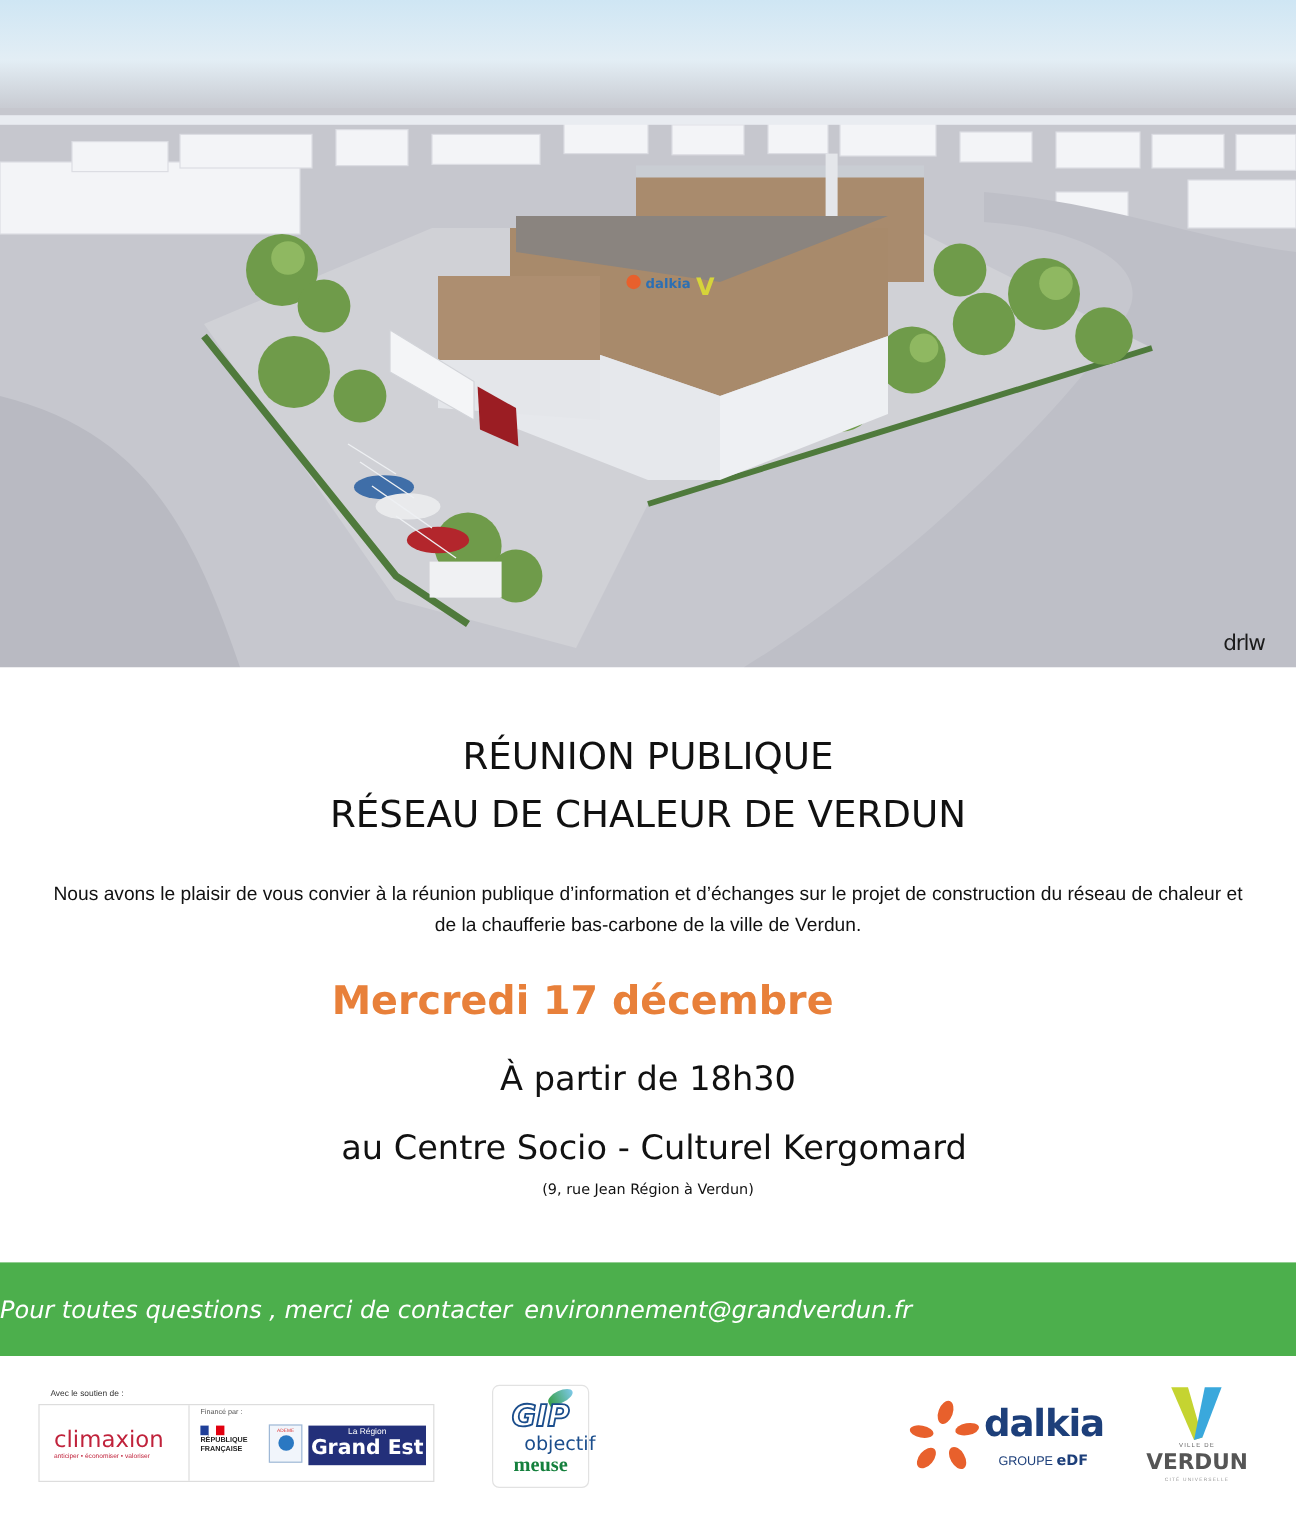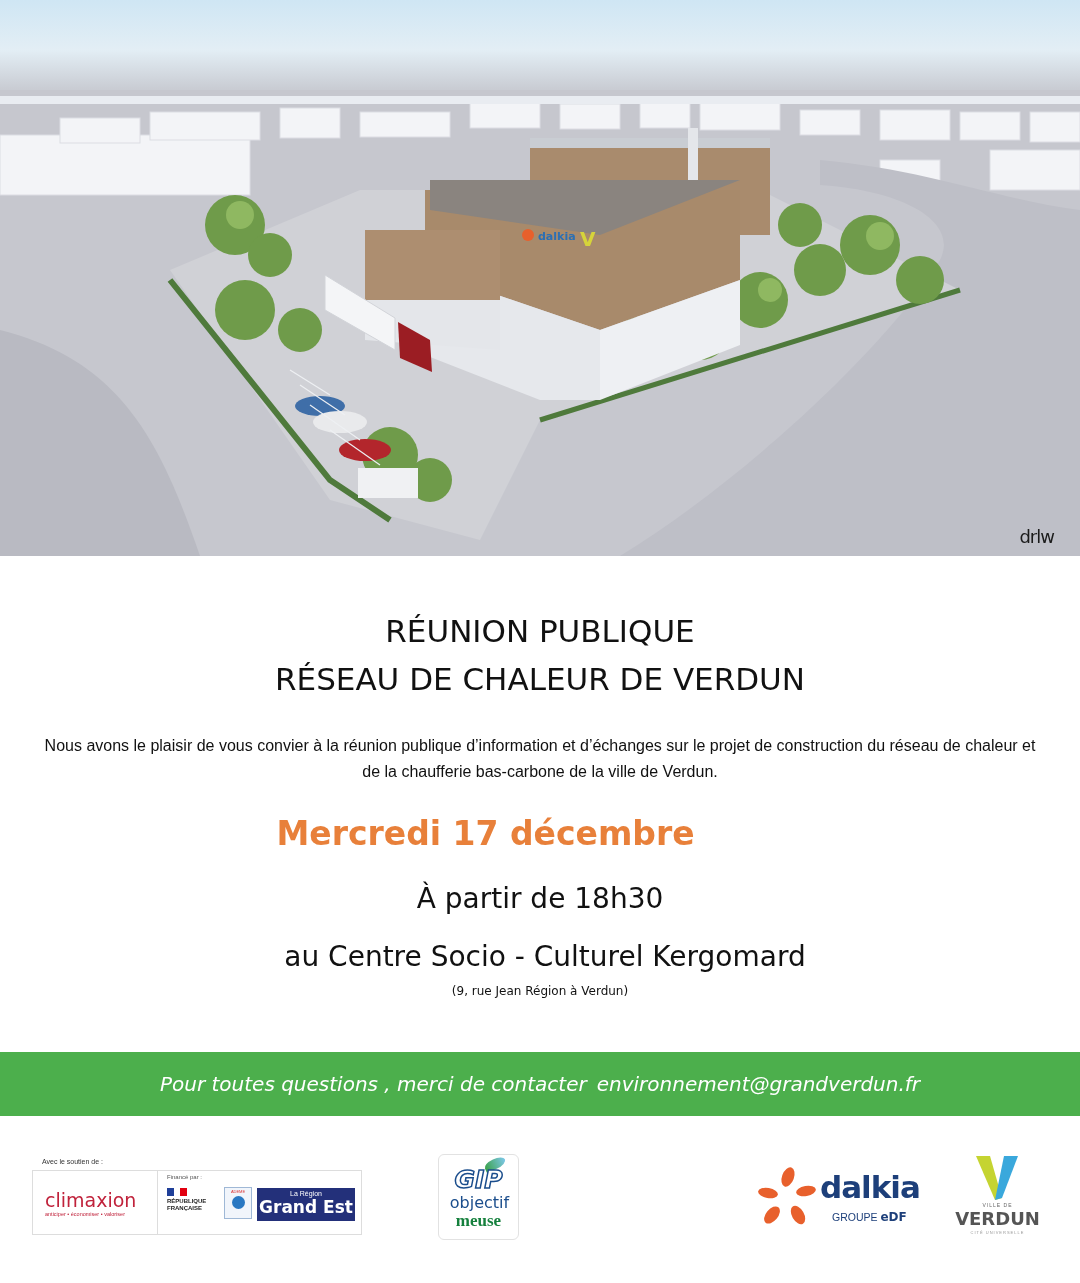--- a/index.html
+++ b/index.html
@@ -25,22 +25,22 @@
   .date { position: absolute; left: 0; width: 971px; top: 814px; text-align: center;
           font-family: "DejaVu Sans", sans-serif; font-weight: bold; font-size: 33px; color: #e8803a; }
   .time { position: absolute; left: 0; width: 1080px; top: 882px; text-align: center;
           font-family: "DejaVu Sans", sans-serif; font-size: 28px; color: #111; }
   .venue { position: absolute; left: 0; width: 1080px; top: 940px; text-align: center;
            font-family: "DejaVu Sans", sans-serif; font-size: 28px; color: #111; padding-left: 10px; }
   .address { position: absolute; left: 0; width: 1080px; top: 984px; text-align: center;
              font-family: "DejaVu Sans", sans-serif; font-size: 12px; color: #111; }
 
   
-  .contact-bar { position: absolute; left: 0; top: 1052px; width: 1080px; height: 64px; background: #4caf4c;
-                 display: flex; align-items: center; justify-content: center; }
+  .contact-bar { position: absolute; left: 0; top: 1052px; width: 1080px; height: 78px; background: #4caf4c;
+                 display: flex; align-items: center; }
   .contact-bar span { font-family: "DejaVu Sans", sans-serif; font-style: italic; font-size: 20px; color: #ffffff; }
   .contact-bar .email { margin-left: 10px; }
 
   
   .support-label { position: absolute; left: 42px; top: 1158px; font-size: 7px; color: #333; }
   .support-box { position: absolute; left: 32px; top: 1170px; width: 330px; height: 65px; border: 1px solid #ddd; background: #fff; }
   .support-divider { position: absolute; left: 124px; top: 0; width: 1px; height: 63px; background: #ddd; }
   .climaxion { position: absolute; left: 12px; top: 18px; font-family: "DejaVu Sans", sans-serif; font-size: 19px; color: #c0223b; letter-spacing: 0px; }
   .climaxion-tag { position: absolute; left: 12px; top: 40px; font-size: 5.5px; color: #c0223b; }
   .finance-label { position: absolute; left: 134px; top: 3px; font-size: 6px; color: #555; }
@@ -48,24 +48,24 @@
   .rf-flag { width: 20px; height: 8px; display: flex; }
   .rf-flag i { flex: 1; display: block; }
   .rf-text { font-size: 6px; font-weight: bold; color: #222; line-height: 7px; margin-top: 2px; }
   .ademe { position: absolute; left: 191px; top: 16px; width: 28px; height: 32px; border: 1px solid #9fb8d6; background: #f1f5fb; }
   .ademe .globe { position: absolute; left: 7px; top: 8px; width: 13px; height: 13px; border-radius: 50%; background: #2a78c2; }
   .ademe .lbl { position: absolute; left: 0; top: 1px; width: 100%; text-align: center; font-size: 4px; color: #d33; }
   .grandest { position: absolute; left: 224px; top: 17px; width: 98px; height: 33px; background: #23307a; color: #fff; }
   .grandest .sm { position: absolute; left: 0; width: 100%; top: 2px; text-align: center; font-size: 7px; }
   .grandest .lg { position: absolute; left: 0; width: 100%; top: 9px; text-align: center; font-family: "DejaVu Sans", sans-serif; font-weight: bold; font-size: 17px; }
 
-  .gip { position: absolute; left: 410px; top: 1154px; width: 81px; height: 86px; border: 1px solid #e2e2e2; border-radius: 6px; background: #fff; text-align: center; margin-left: 28px; }
+  .gip { position: absolute; left: 410px; top: 1154px; width: 81px; height: 86px; border: 1px solid #e2e2e2; border-radius: 6px; background: #fff; text-align: center; }
   .gip .leaf { position: absolute; left: 45px; top: 4px; width: 22px; height: 10px; border-radius: 50% 50% 50% 0; background: linear-gradient(90deg, #3aa14a, #7dc8e8); transform: rotate(-25deg); }
   .gip .g1 { position: absolute; left: 0; width: 100%; top: 12px; font-family: "DejaVu Sans", sans-serif; font-weight: bold; font-style: italic; font-size: 25px; color: #fff; -webkit-text-stroke: 1.5px #1a4d8c; line-height: 1; }
-  .gip .g2 { position: absolute; left: 1px; width: 100%; top: 40px; font-family: "DejaVu Sans", sans-serif; font-size: 16px; color: #1a4d8c; line-height: 1; }
+  .gip .g2 { position: absolute; left: 16px; width: 100%; top: 40px; font-family: "DejaVu Sans", sans-serif; font-size: 16px; color: #1a4d8c; line-height: 1; }
   .gip .g3 { position: absolute; left: 0; width: 100%; top: 57px; font-family: Liberation Serif, serif; font-weight: bold; font-size: 17px; color: #15803d; line-height: 1; }
 
   .dalkia { position: absolute; left: 758px; top: 1165px; width: 160px; height: 70px; }
   .dalkia .word { position: absolute; left: 62px; top: 4px; font-family: "DejaVu Sans", sans-serif; font-weight: bold; font-size: 31px; color: #1d3f7a; letter-spacing: -1px; }
   .dalkia .sub { position: absolute; left: 74px; top: 45px; font-size: 10.5px; color: #1d3f7a; }
   .dalkia .sub b { font-family: "DejaVu Sans", sans-serif; font-size: 12px; }
 
   .verdun { position: absolute; left: 950px; top: 1154px; width: 95px; height: 90px; text-align: center; }
   .verdun .small { position: absolute; left: 0; width: 100%; top: 48px; font-size: 5px; color: #666; letter-spacing: 1px; }
   .verdun .big { position: absolute; left: 0; width: 100%; top: 54px; font-family: "DejaVu Sans", sans-serif; font-weight: bold; font-size: 18px; color: #555; }

